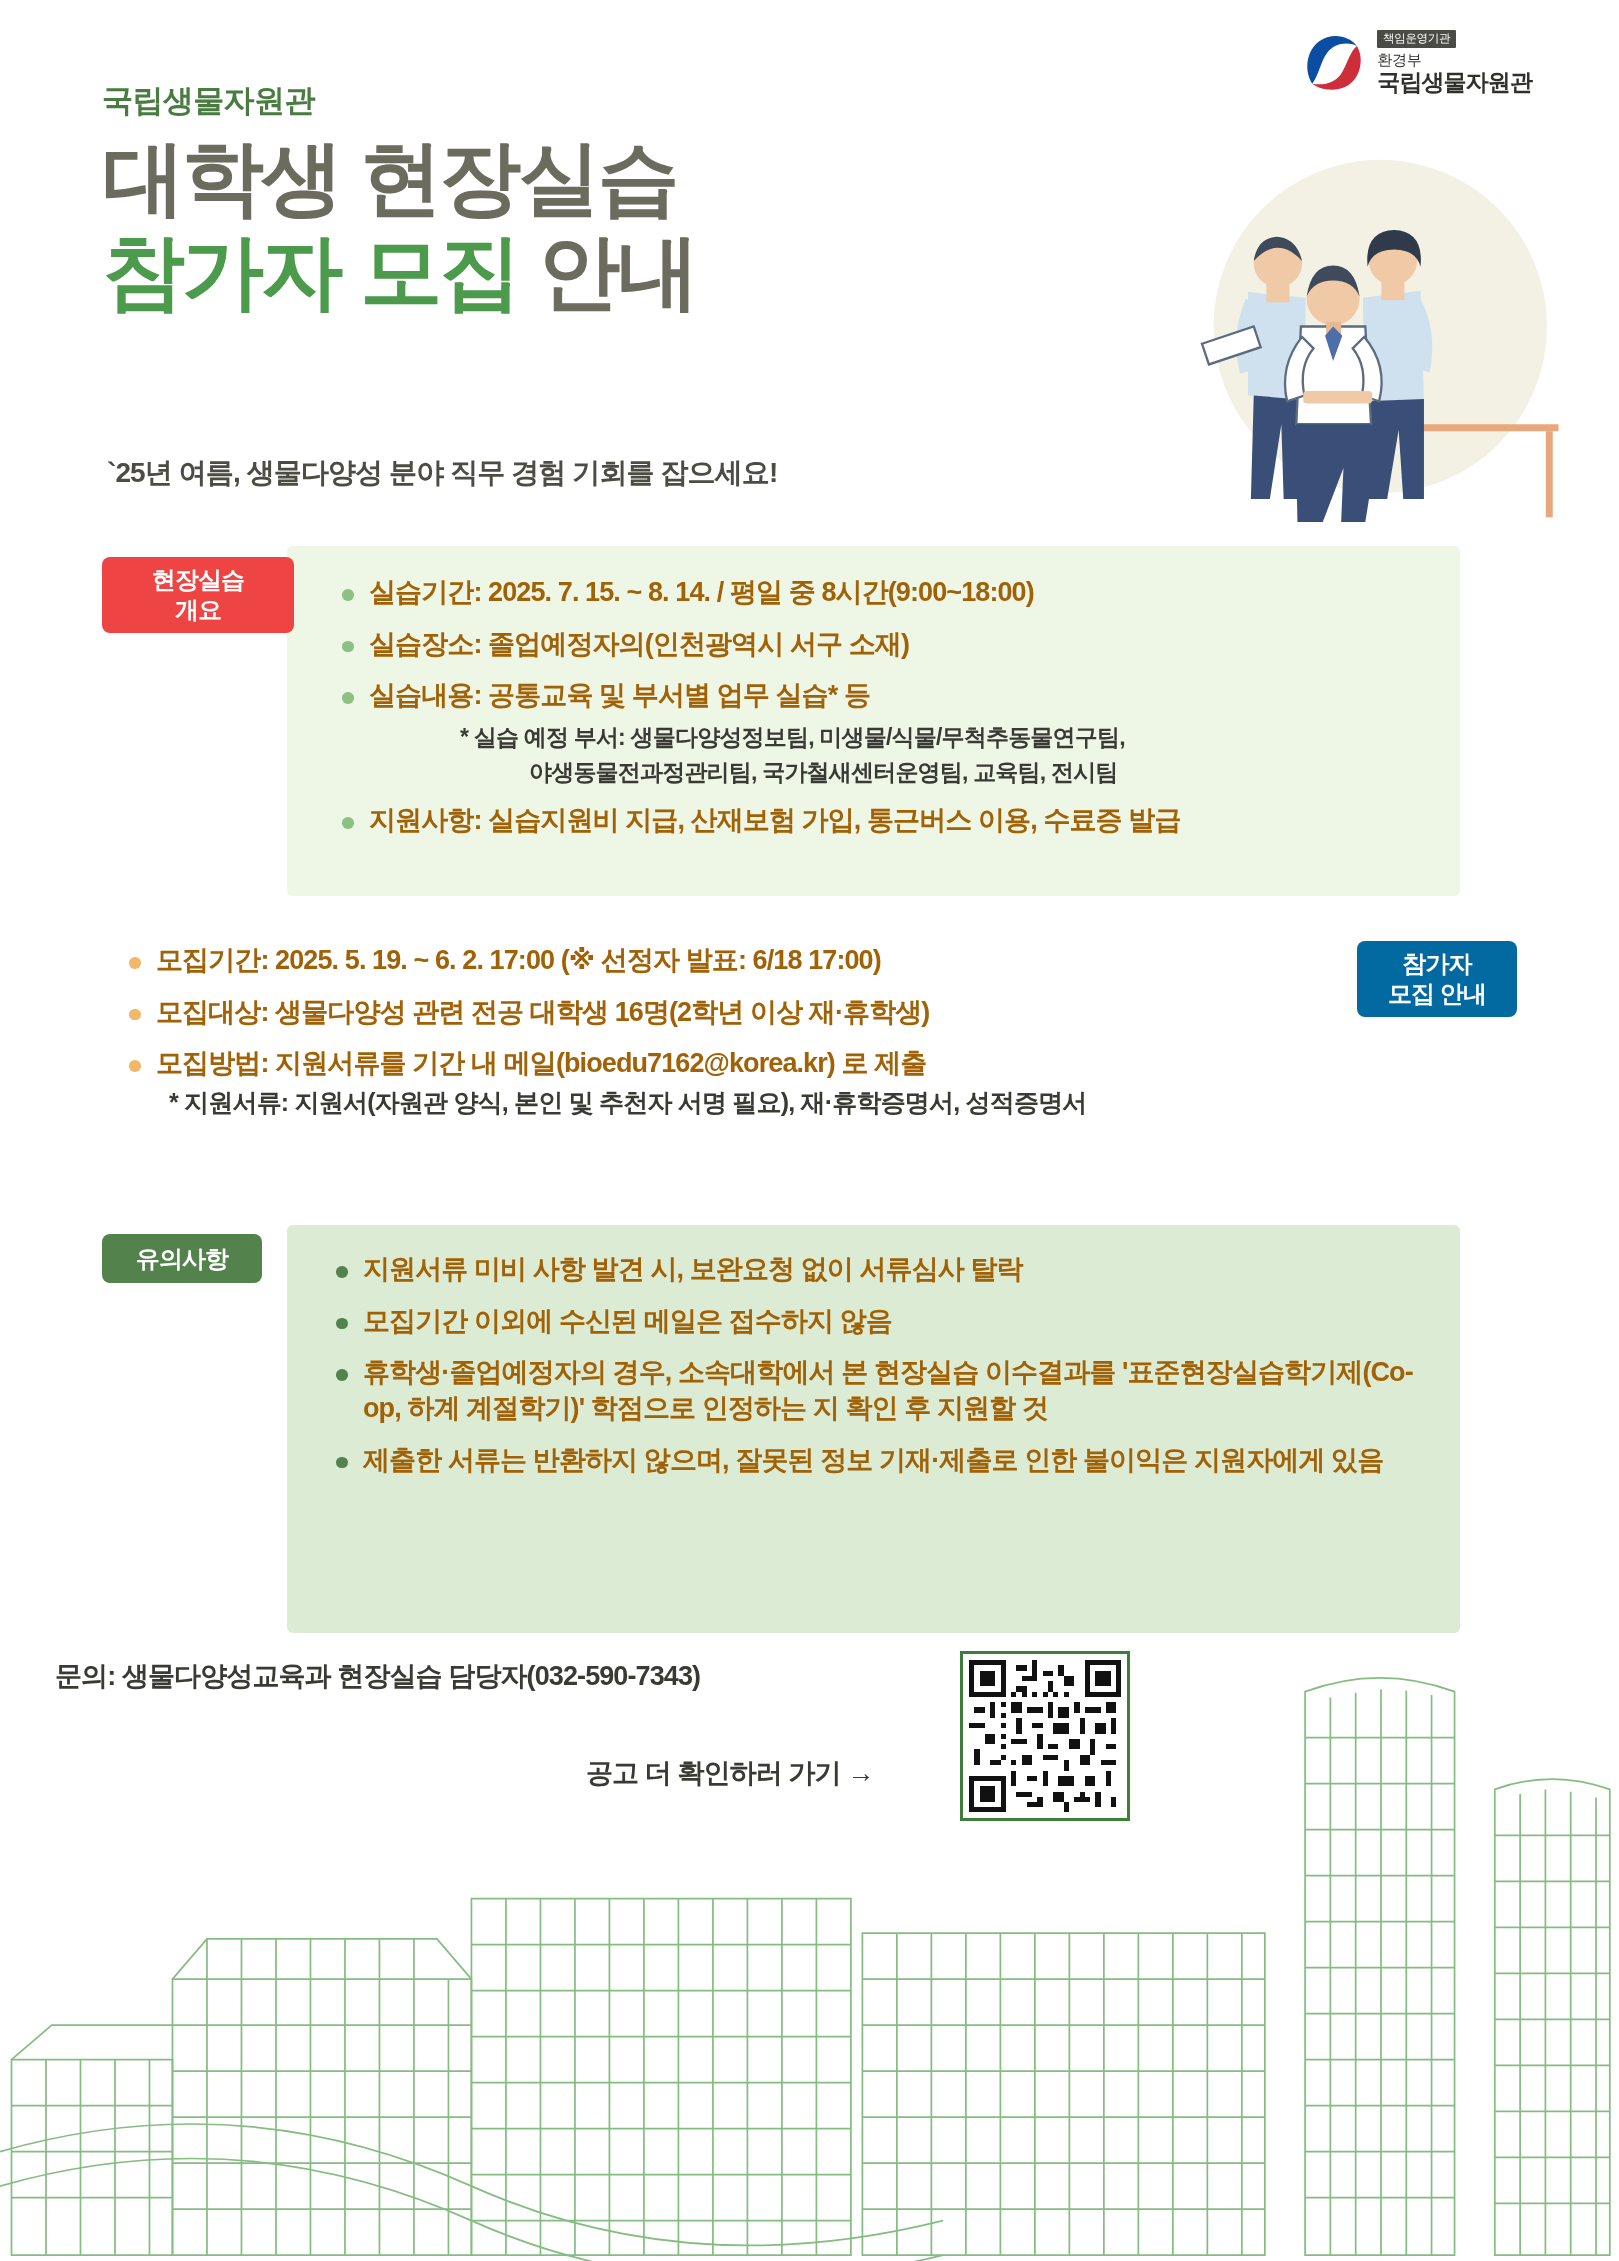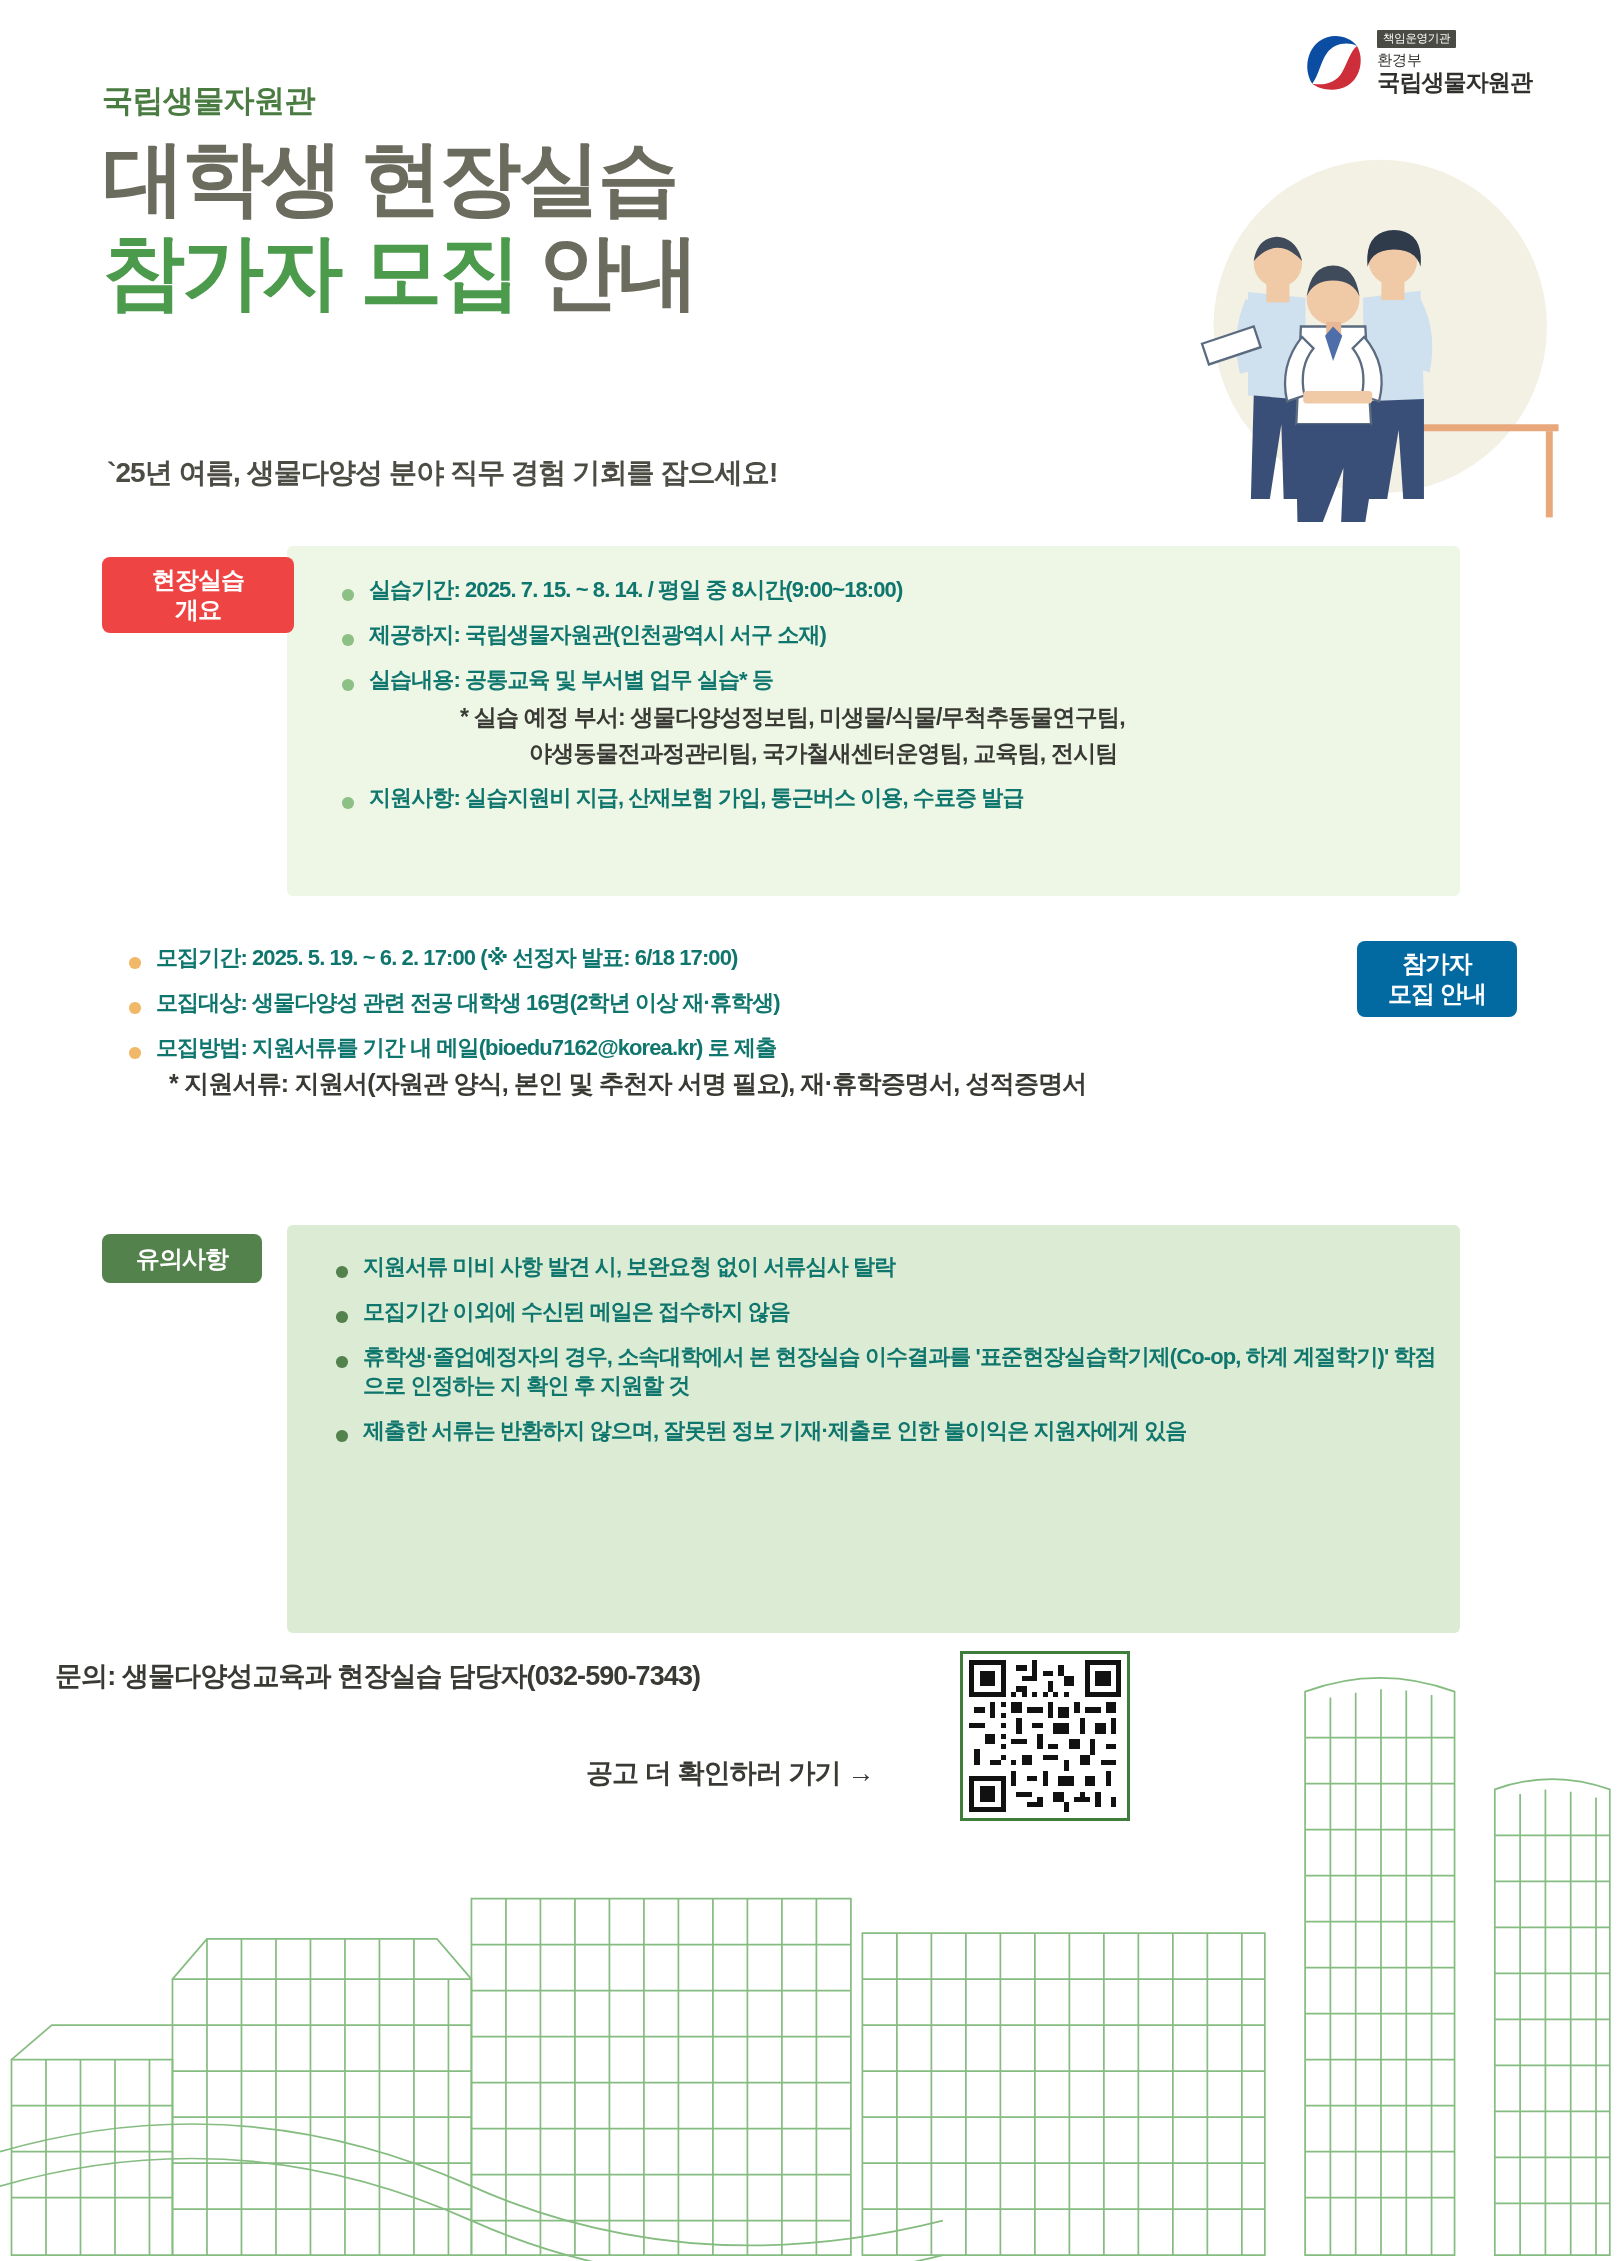--- a/index.html
+++ b/index.html
@@ -169,24 +169,24 @@
 
   
   ul.bullets {
     list-style: none;
     margin: 0;
     padding: 0;
   }
   ul.bullets > li {
     position: relative;
     padding-left: 30px;
-    font-size: 22px;
+    font-size: 27px;
     font-weight: bold;
     letter-spacing: -0.9px;
-    color: #0f766e;
+    color: #a16207;
     line-height: 1.32;
     margin-bottom: 16px;
   }
   ul.bullets > li::before {
     content: "";
     position: absolute;
     left: 3.4px;
     top: 14px;
     width: 11.5px;
     height: 11.5px;
@@ -335,21 +335,21 @@
 </div>
 
 <div class="panel panel-overview"></div>
 <div class="tag tag-overview">
   <span>현장실습</span>
   <span>개요</span>
 </div>
 <div class="list-overview">
   <ul class="bullets">
     <li>실습기간: 2025. 7. 15. ~ 8. 14. / 평일 중 8시간(9:00~18:00)</li>
-    <li>제공하지: 국립생물자원관(인천광역시 서구 소재)</li>
+    <li>실습장소: 졸업예정자의(인천광역시 서구 소재)</li>
     <li style="margin-bottom:8px;">
       <span>실습내용: 공통교육 및 부서별 업무 실습* 등</span>
     </li>
   </ul>
   <div class="sub-note indent-2">* 실습 예정 부서: 생물다양성정보팀, 미생물/식물/무척추동물연구팀,</div>
   <div class="sub-note indent-2" style="padding-left:190px;">야생동물전과정관리팀, 국가철새센터운영팀, 교육팀, 전시팀</div>
   <ul class="bullets" style="margin-top:15px;">
     <li>지원사항: 실습지원비 지급, 산재보험 가입, 통근버스 이용, 수료증 발급</li>
   </ul>
 </div>

